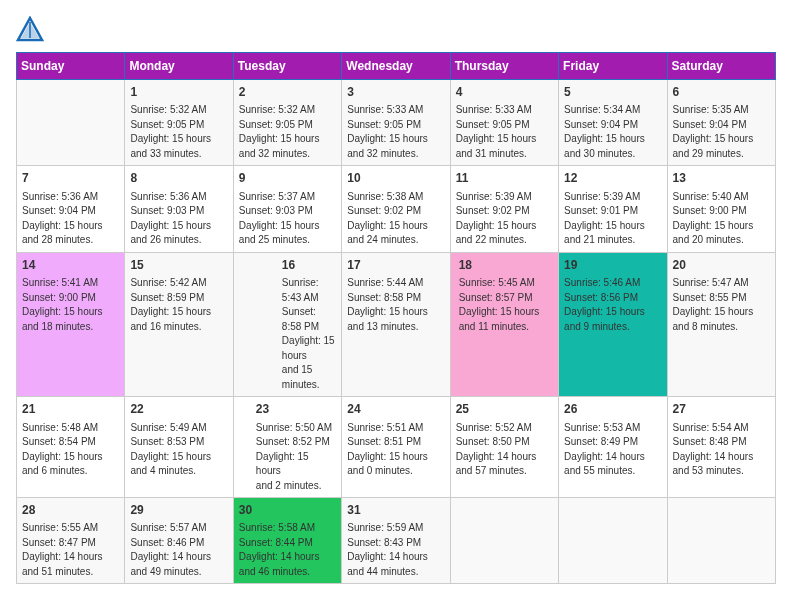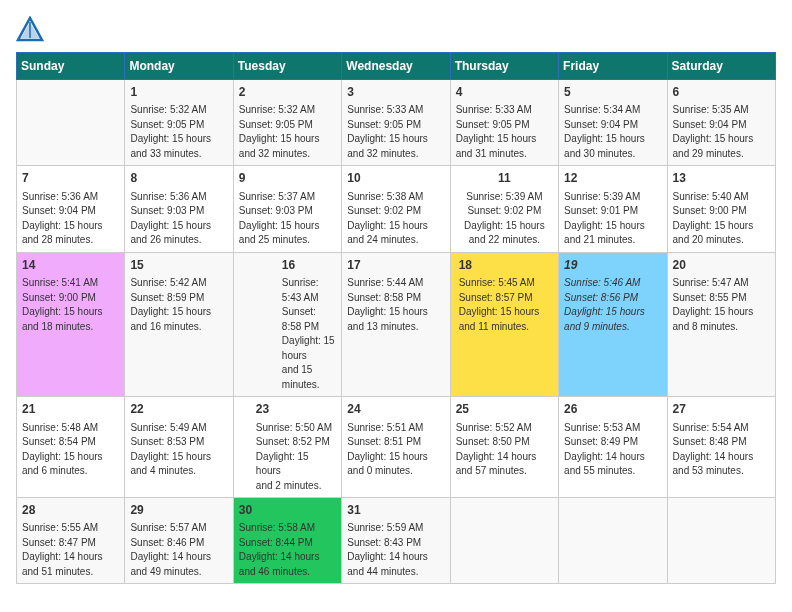--- a/index.html
+++ b/index.html
@@ -46,21 +46,21 @@
     .location-subtitle {
       font-size: 15px;
       color: #333;
     }
     table {
       width: 100%;
       border-collapse: collapse;
       font-size: 10.5px;
     }
     thead tr th {
-      background-color: #0f766e;
+      background-color: #a21caf;
       color: #fff;
       padding: 6px 4px;
       text-align: left;
       font-size: 12px;
       border: 1px solid #2a6ebb;
     }
     tbody tr td {
       border: 1px solid #ccc;
       vertical-align: top;
       padding: 4px 5px;
@@ -192,21 +192,21 @@
           <div class="day-info">Daylight: 15 hours</div>
           <div class="day-info">and 25 minutes.</div>
         </td>
         <td style="background: rgb(255, 255, 255);">
           <span class="day-number">10</span>
           <div class="day-info">Sunrise: 5:38 AM</div>
           <div class="day-info">Sunset: 9:02 PM</div>
           <div class="day-info">Daylight: 15 hours</div>
           <div class="day-info">and 24 minutes.</div>
         </td>
-        <td style="background: rgb(255, 255, 255); text-align: center;">
+        <td style="background: rgb(255, 255, 255);">
           <span class="day-number">11</span>
           <div class="day-info">Sunrise: 5:39 AM</div>
           <div class="day-info">Sunset: 9:02 PM</div>
           <div class="day-info">Daylight: 15 hours</div>
           <div class="day-info">and 22 minutes.</div>
         </td>
         <td style="background: rgb(255, 255, 255);">
           <span class="day-number">12</span>
           <div class="day-info">Sunrise: 5:39 AM</div>
           <div class="day-info">Sunset: 9:01 PM</div>
@@ -243,28 +243,28 @@
           <div class="day-info">Daylight: 15 hours</div>
           <div class="day-info">and 15 minutes.</div>
         </td>
         <td style="background: rgb(248, 248, 248);">
           <span class="day-number">17</span>
           <div class="day-info">Sunrise: 5:44 AM</div>
           <div class="day-info">Sunset: 8:58 PM</div>
           <div class="day-info">Daylight: 15 hours</div>
           <div class="day-info">and 13 minutes.</div>
         </td>
-        <td style="background: #fde047; padding-left: 8px;">
+        <td style="background: #f9a8d4; padding-left: 8px;">
           <span class="day-number">18</span>
           <div class="day-info">Sunrise: 5:45 AM</div>
           <div class="day-info">Sunset: 8:57 PM</div>
           <div class="day-info">Daylight: 15 hours</div>
           <div class="day-info">and 11 minutes.</div>
         </td>
-        <td style="background: #7dd3fc; font-style: italic;">
+        <td style="background: #14b8a6;">
           <span class="day-number">19</span>
           <div class="day-info">Sunrise: 5:46 AM</div>
           <div class="day-info">Sunset: 8:56 PM</div>
           <div class="day-info">Daylight: 15 hours</div>
           <div class="day-info">and 9 minutes.</div>
         </td>
         <td style="background: rgb(248, 248, 248);">
           <span class="day-number">20</span>
           <div class="day-info">Sunrise: 5:47 AM</div>
           <div class="day-info">Sunset: 8:55 PM</div>

